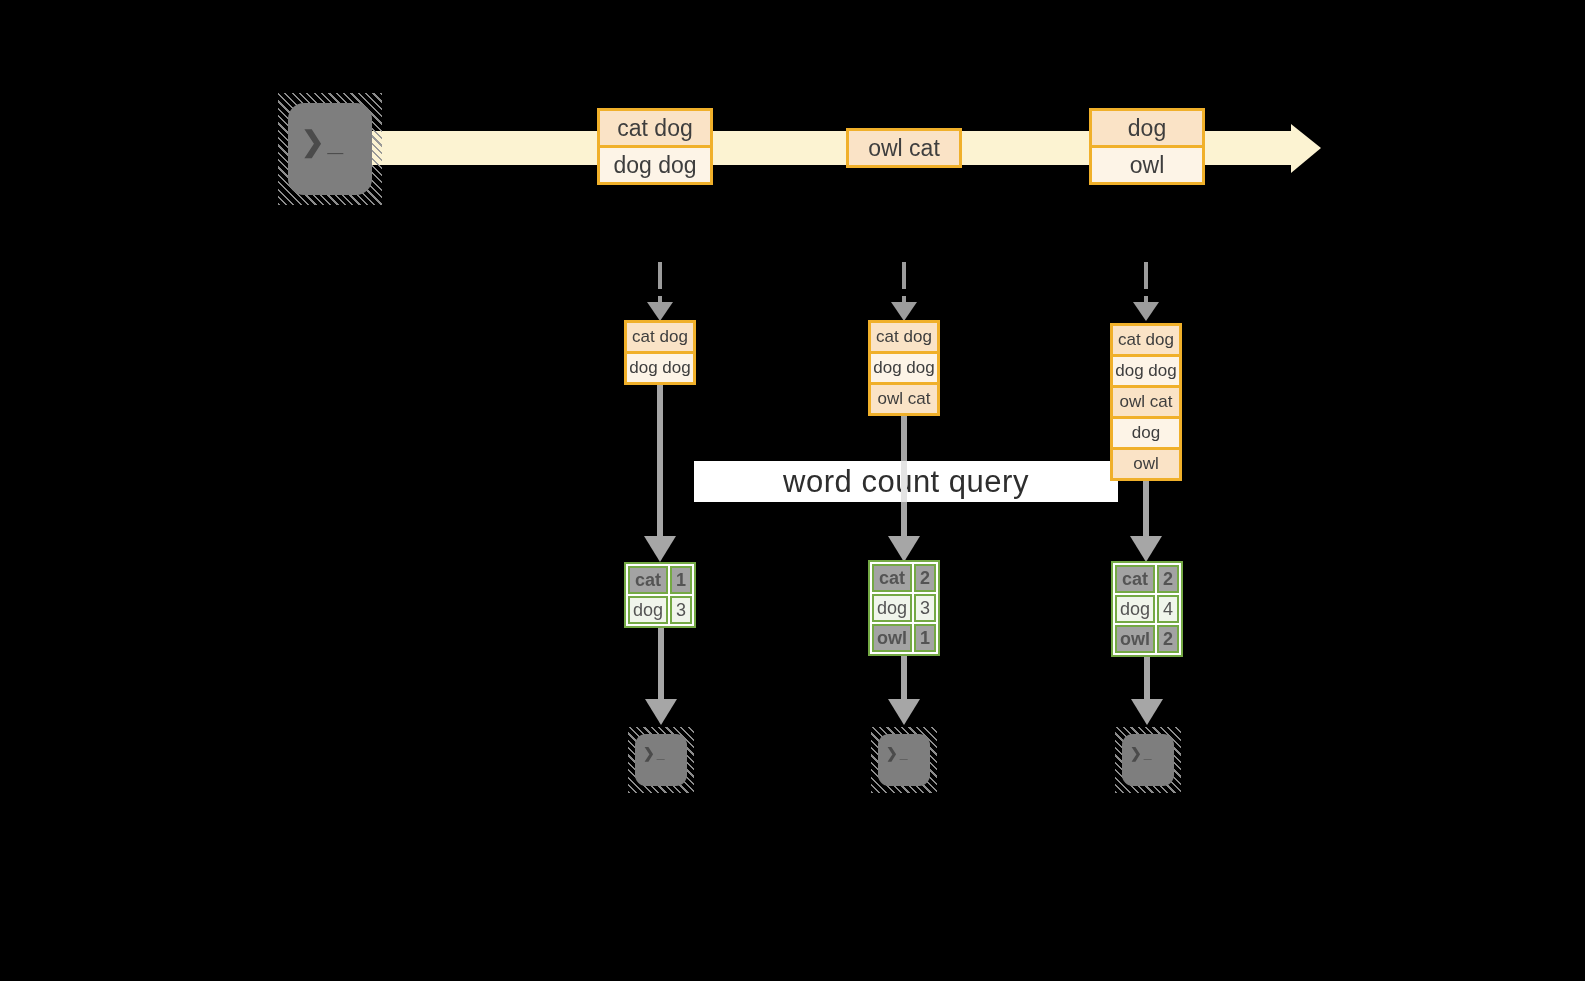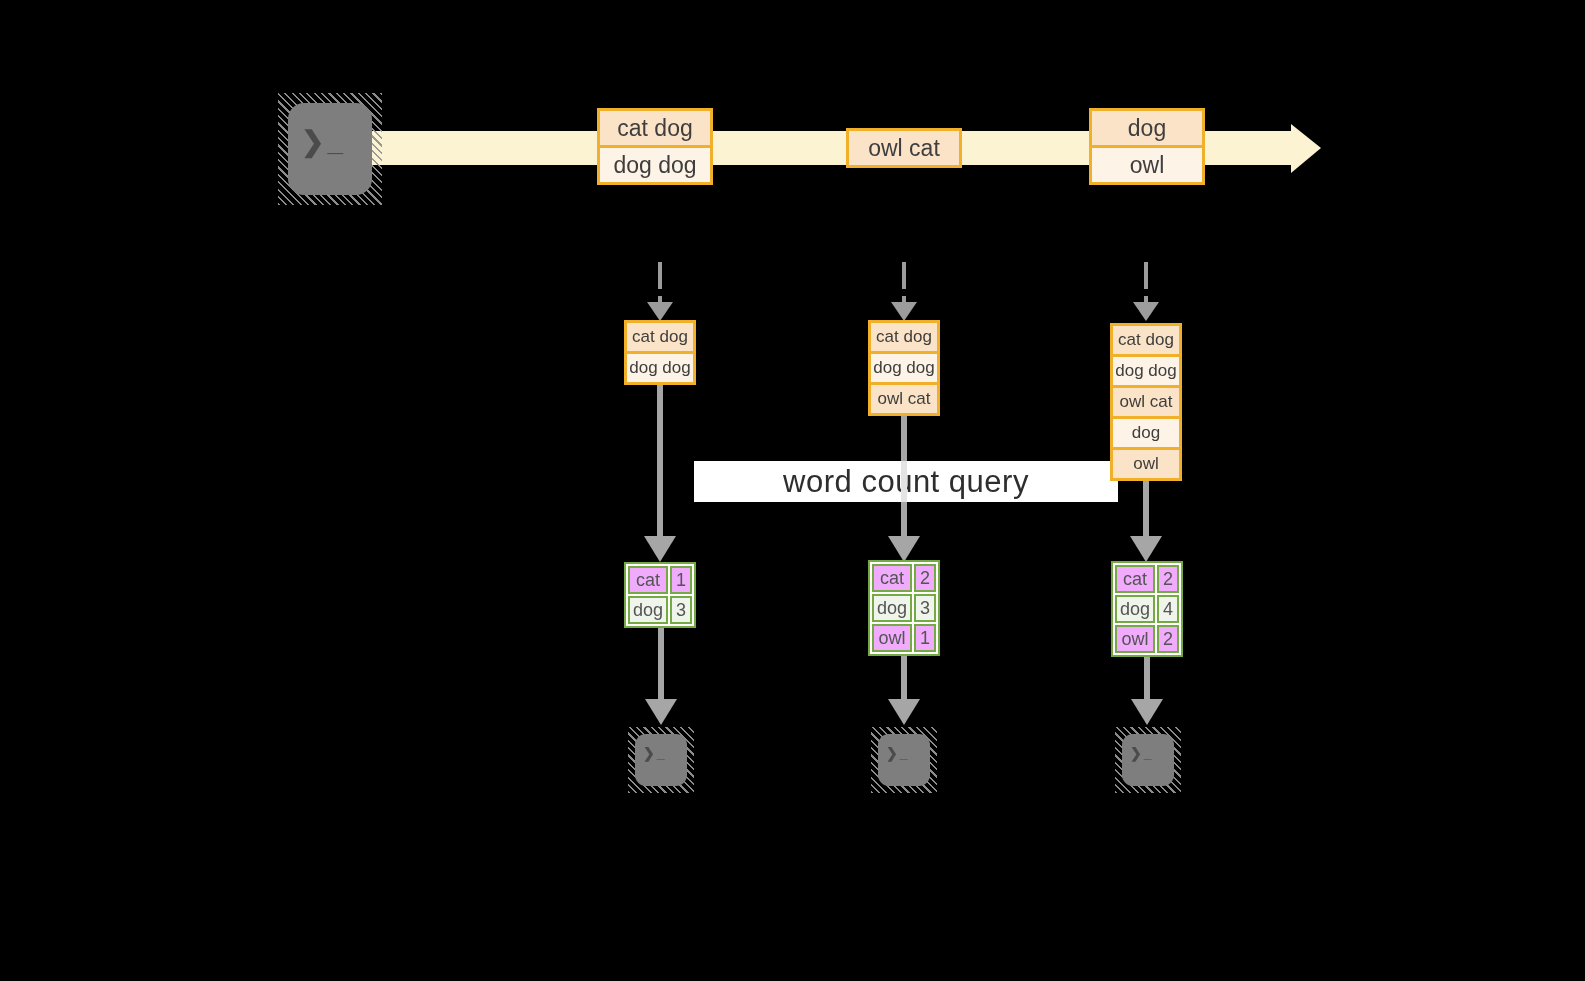--- a/index.html
+++ b/index.html
@@ -42,21 +42,21 @@
     border-left:16px solid transparent;border-right:16px solid transparent;border-top:26px solid #A6A6A6;}
   .cross-overlay{position:absolute;width:6px;background:#E4E4E4;z-index:3;}
   
   .qlabel{position:absolute;left:694px;top:461px;width:424px;height:41px;background:#FFFFFF;z-index:2;
     display:flex;align-items:center;justify-content:center;font-size:31px;color:#2E2E2E;letter-spacing:.5px;}
   
   .gtable{position:absolute;z-index:4;box-sizing:border-box;background:#FFFFFF;border:2px solid #74A944;
     display:grid;grid-template-columns:1fr 22px;gap:2px;padding:2px;width:72px;}
   .gcell{box-sizing:border-box;border:2px solid #74A944;height:28px;display:flex;align-items:center;justify-content:center;
     font-size:18px;color:#545454;}
-  .gfill-a{background:#f0abfc;}
+  .gfill-a{background:#a3a3a3;font-weight:bold;}
   .gfill-b{background:#F0F5EB;}
 </style>
 </head>
 <body>
 
 <div class="canvas">
 
   <div class="band"></div>
   <div class="band-head"></div>
 

